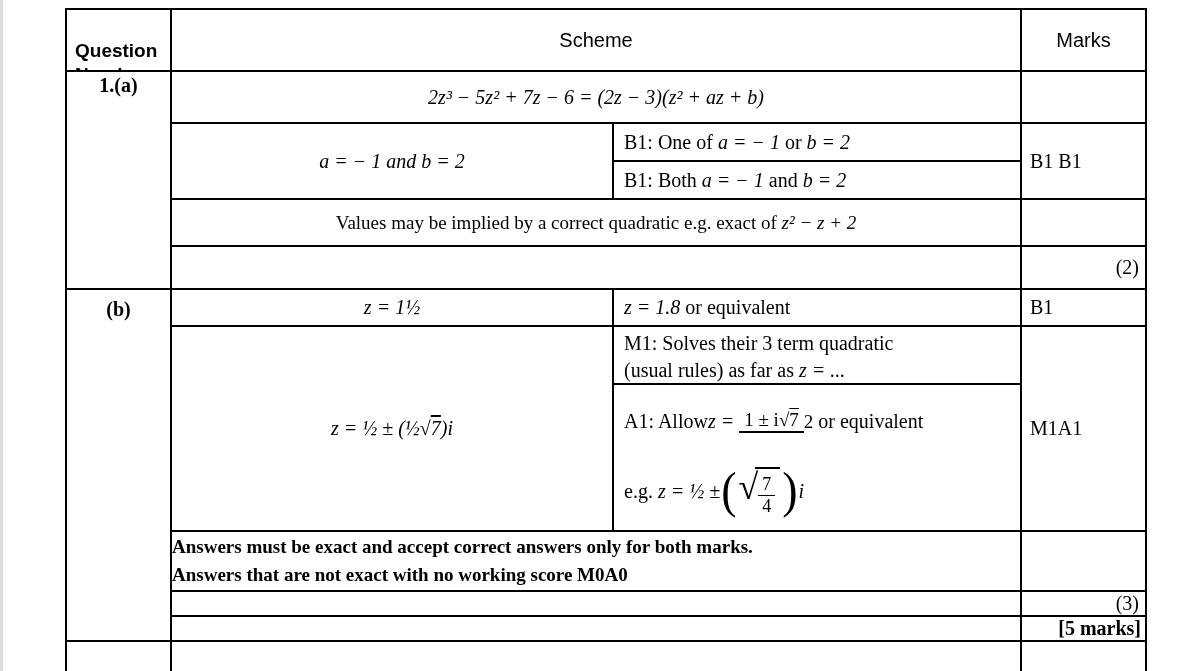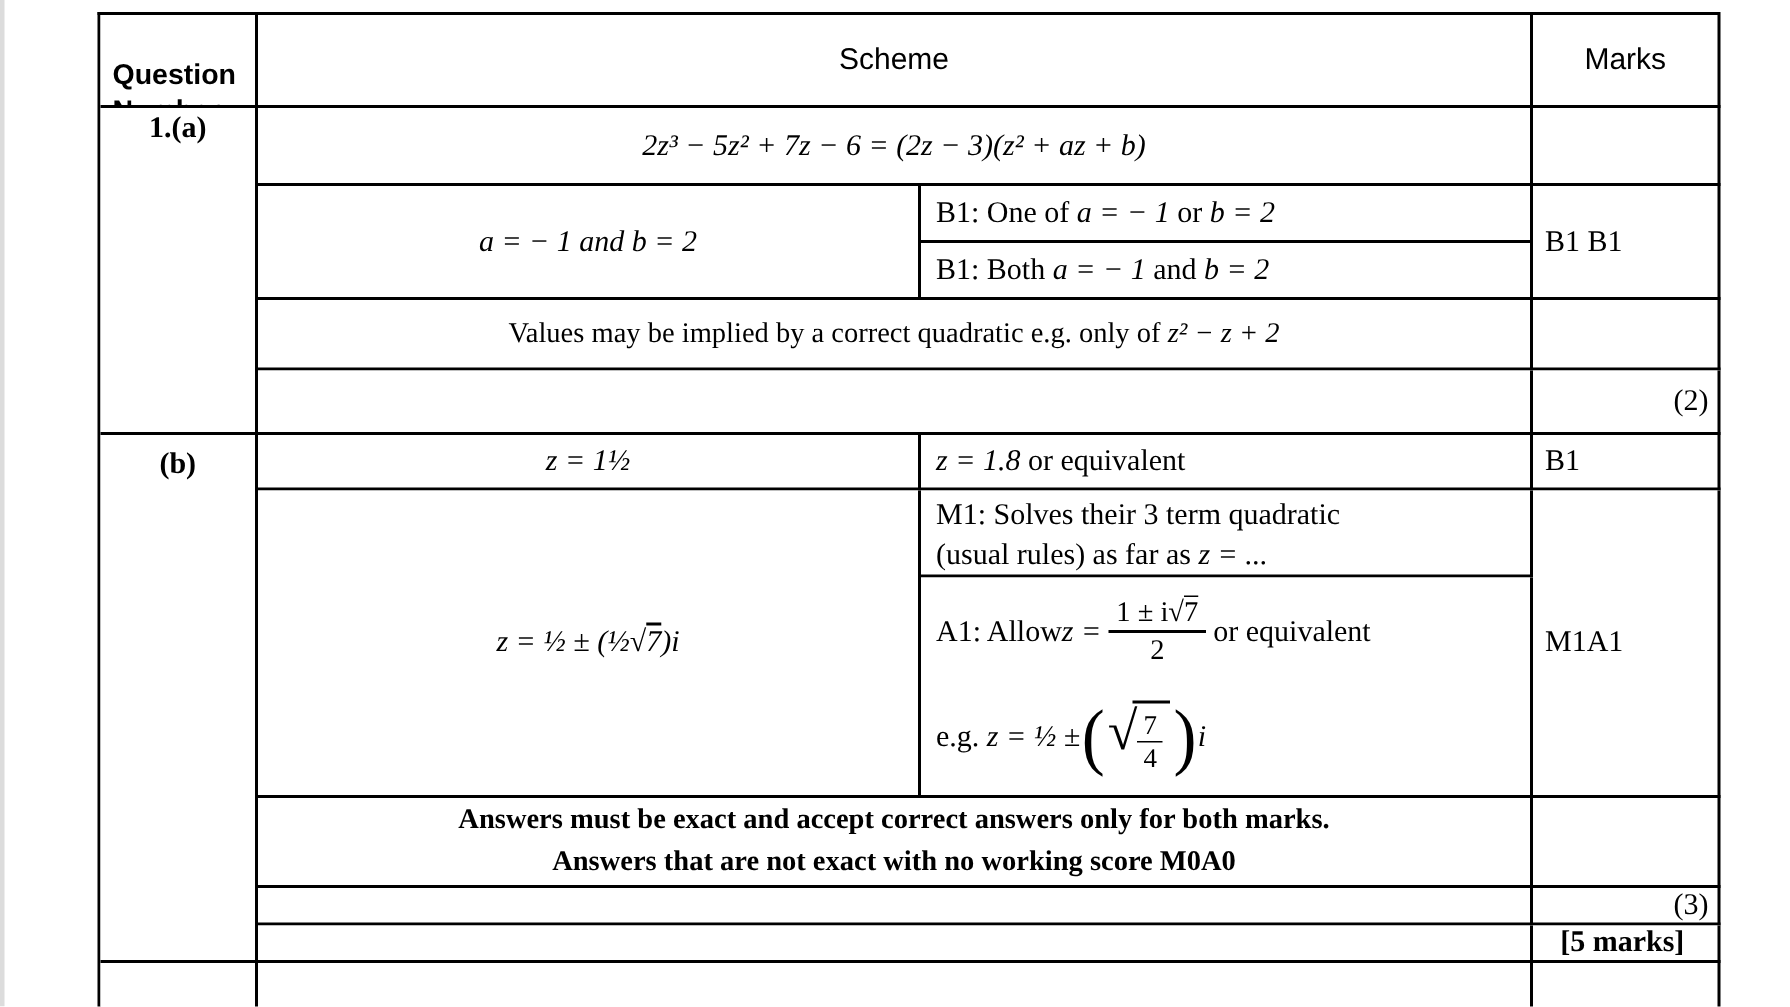--- a/index.html
+++ b/index.html
@@ -44,24 +44,24 @@
   .qnum-inner { display: block; padding-top: 2px; }
   .qnum-inner-b { display: block; padding-top: 8px; }
 
   .body-txt { font-size: 20px; }
   .small-txt { font-size: 19px; }
   .pad-l { padding-left: 10px; padding-right: 6px; }
   .marks-txt { font-size: 20px; padding-left: 8px; }
   .marks-right { font-size: 20px; padding-right: 6px; }
 
   .two-line { line-height: 27px; }
-  .bold-note { font-size: 19px; line-height: 28px; text-align: center; font-weight: bold; width: 100%; }
+  .bold-note { font-size: 19px; line-height: 28px; text-align: left; font-weight: bold; width: 100%; }
 
   
-  .frac { display: inline-flex; flex-direction: column; align-items: center; line-height: 1.12; font-size: 19px; margin: 0 5px; }
+  .frac { display: inline-flex; flex-direction: row; align-items: center; line-height: 1.12; font-size: 19px; margin: 0 5px; }
   .fnum { border-bottom: 2px solid #000; padding: 0 5px 1px; white-space: nowrap; }
   .fden { padding-top: 1px; }
 
   .ov { text-decoration: overline; }
 
   
   .sqrtwrap { display: inline-flex; align-items: flex-start; margin: 0 1px; }
   .sqrtglyph { font-size: 36px; line-height: 1; font-weight: 400; margin-right: -3px; transform: translateY(2px); }
   .radbody { border-top: 2px solid #000; padding: 3px 5px 0 3px; display: inline-block; }
   .frac-sm { display: inline-flex; flex-direction: column; align-items: center; line-height: 1.05; font-size: 18px; }
@@ -108,21 +108,21 @@
     <span><span>B1: One of </span><span class="mi">a = − 1</span><span> or </span><span class="mi">b = 2</span></span>
   </div>
   <div class="c vc body-txt pad-l" style="grid-area:4/3/5/4">
     <span><span>B1: Both </span><span class="mi">a = − 1</span><span> and </span><span class="mi">b = 2</span></span>
   </div>
   <div class="c vc marks-txt" style="grid-area:3/4/5/5">
     <span>B1 B1</span>
   </div>
 
   <div class="c vc hc small-txt" style="grid-area:5/2/6/4">
-    <span><span>Values may be implied by a correct quadratic e.g. only of </span><span class="mi">z² − z + 2</span></span>
+    <span><span>Values may be implied by a correct quadratic e.g. exact of </span><span class="mi">z² − z + 2</span></span>
   </div>
   <div class="c" style="grid-area:5/4/6/5"></div>
 
   <div class="c" style="grid-area:6/2/7/4"></div>
   <div class="c vc hr marks-right" style="grid-area:6/4/7/5">
     <span>(2)</span>
   </div>
 
   <div class="c qnum b" style="grid-area:7/1/14/2">
     <span class="qnum-inner-b">(b)</span>
@@ -186,21 +186,21 @@
     </div>
   </div>
   <div class="c" style="grid-area:11/4/12/5"></div>
 
   <div class="c" style="grid-area:12/2/13/4"></div>
   <div class="c vc hr marks-right" style="grid-area:12/4/13/5">
     <span>(3)</span>
   </div>
 
   <div class="c" style="grid-area:13/2/14/4"></div>
-  <div class="c vc hr marks-right b" style="grid-area:13/4/14/5; padding-right:4px;justify-content:center;">
+  <div class="c vc hr marks-right b" style="grid-area:13/4/14/5; padding-right:4px;">
     <span>[5 marks]</span>
   </div>
 
   <div class="c nobb" style="grid-area:14/1/15/2"></div>
   <div class="c nobb" style="grid-area:14/2/15/4"></div>
   <div class="c nobb" style="grid-area:14/4/15/5"></div>
 
 </div>
 
 </body></html>

